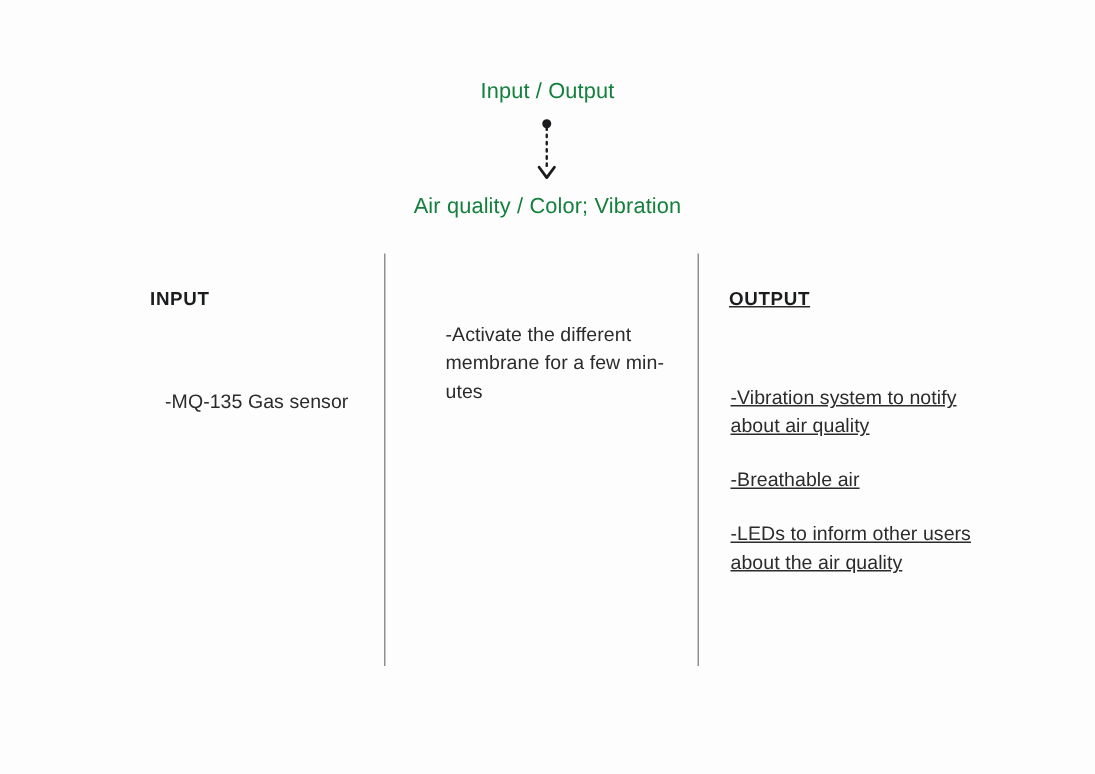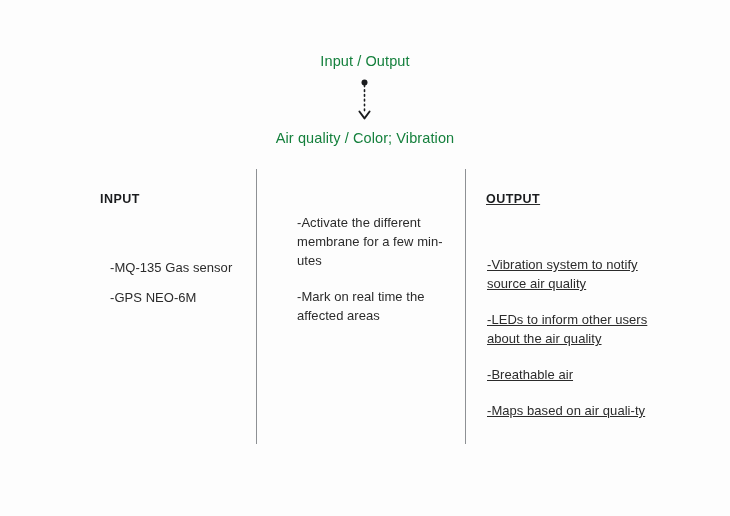--- a/index.html
+++ b/index.html
@@ -127,34 +127,31 @@
 
   <div class="flow-label" id="flow-bottom">Air quality / Color; Vibration</div>
 
   <div class="divider" id="divider-1"></div>
   <div class="divider" id="divider-2"></div>
 
   <div class="column" id="column-input">
     <div class="column-header">INPUT</div>
     <div class="column-items">
       <div class="column-item">-MQ-135 Gas sensor</div>
-      <div class="column-item">-GPS NEO-6M</div>
     </div>
   </div>
 
   <div class="column" id="column-process">
     <div class="column-items">
       <div class="column-item">-Activate the different membrane for a few min-utes</div>
-      <div class="column-item">-Mark on real time the affected areas</div>
     </div>
   </div>
 
   <div class="column" id="column-output">
     <div class="column-header">OUTPUT</div>
     <div class="column-items">
-      <div class="column-item">-Vibration system to notify source air quality</div>
+      <div class="column-item">-Vibration system to notify about air quality</div>
+      <div class="column-item">-Breathable air</div>
       <div class="column-item">-LEDs to inform other users about the air quality</div>
-      <div class="column-item">-Breathable air</div>
-      <div class="column-item">-Maps based on air quali-ty</div>
     </div>
   </div>
 
 </div>
 
 </body></html>

